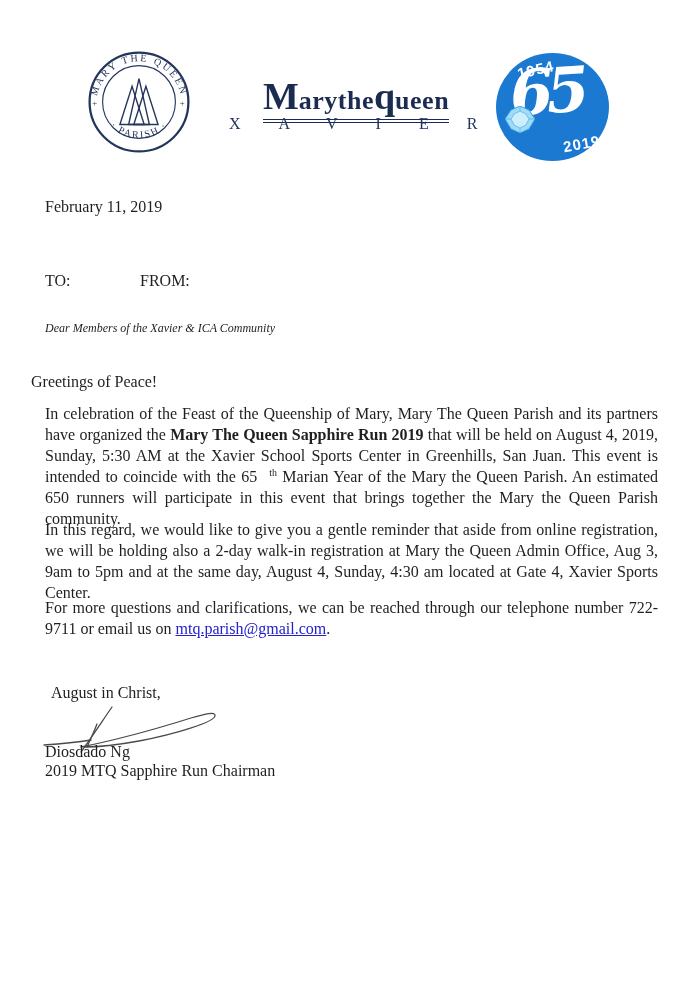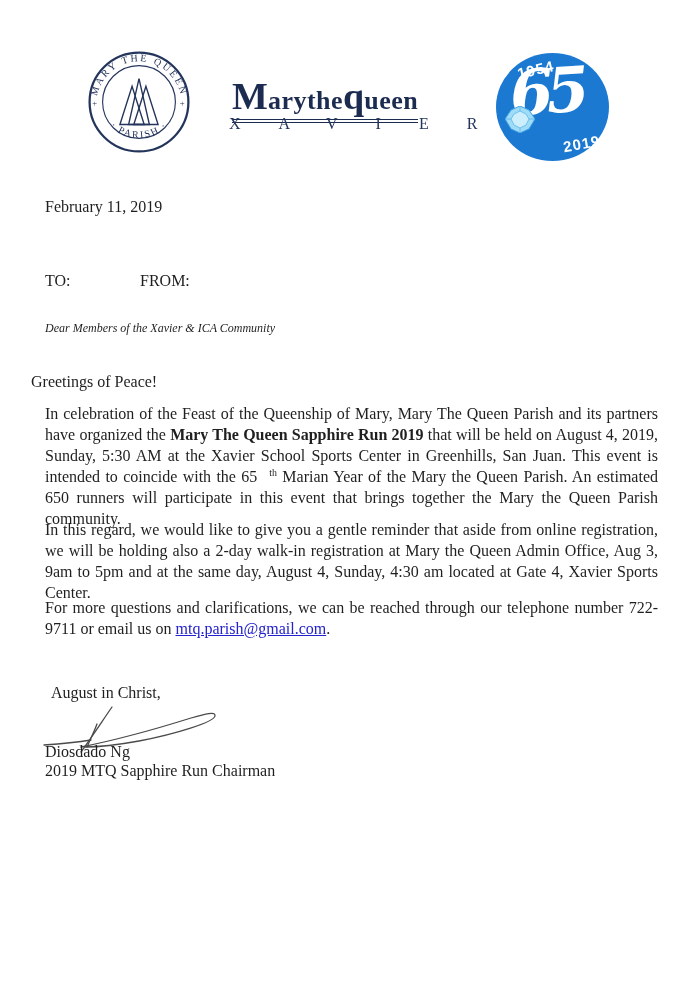--- a/index.html
+++ b/index.html
@@ -12,21 +12,21 @@
     font-family: "Liberation Serif", "DejaVu Serif", serif;
     color: #1f1f1f;
     overflow: hidden;
   }
 
   
   .seal { position: absolute; left: 87px; top: 46px; }
 
   .wordmark {
     position: absolute; left: 232px; top: 74px; width: 248px;
-    color: #1c2b50; white-space: nowrap;
+    text-align: center; color: #1c2b50; white-space: nowrap;
   }
   .wm-u-outer { display: inline-block; border-bottom: 1px solid #1c2b50; padding-bottom: 2px; }
   .wm-u-inner { display: inline-block; border-bottom: 1.5px solid #1c2b50; padding-bottom: 1px; }
   .wm-big   { font-size: 38px; font-weight: 600; letter-spacing: 0; }
   .wm-small { font-size: 26px; font-weight: 600; letter-spacing: 0.5px; }
   .parish-sub {
     position: absolute; left: 229px; top: 115px;
     font-size: 16px; letter-spacing: 38px; color: #23355c; white-space: nowrap;
   }
 

